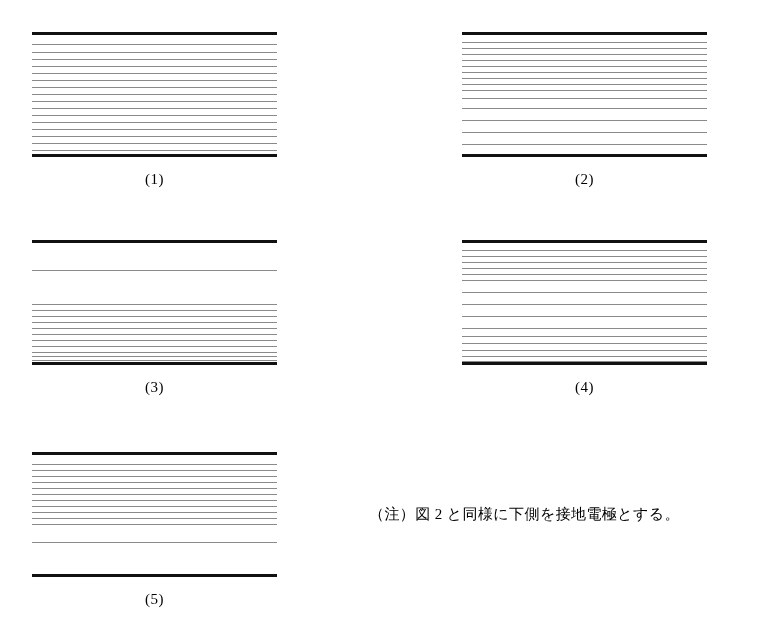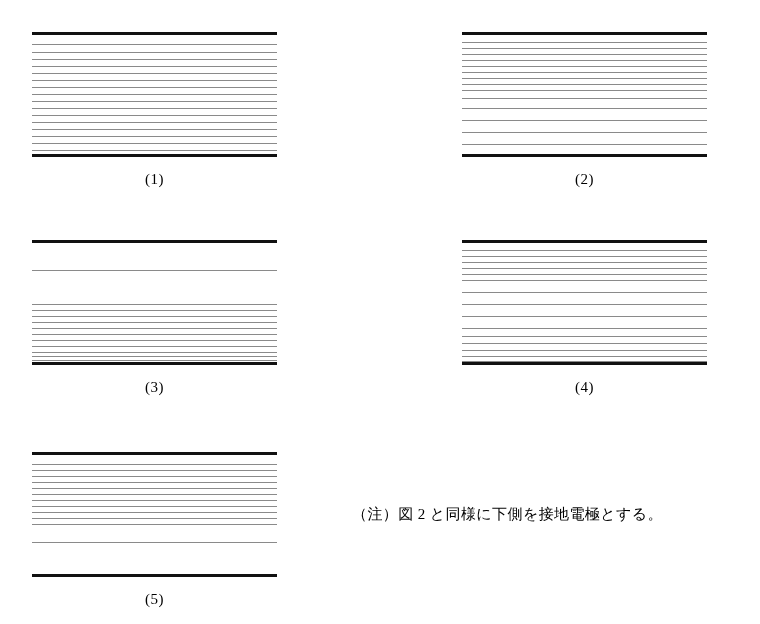--- a/index.html
+++ b/index.html
@@ -158,13 +158,13 @@
         <div class="line" style="top: 54px;"></div>
         <div class="line" style="top: 60px;"></div>
         <div class="line" style="top: 66px;"></div>
         <div class="line" style="top: 72px;"></div>
         <div class="line" style="top: 90px;"></div>
       </div>
       <div class="caption" style="top: 139px;">(5)</div>
     </div>
   </div>
 
-<div class="note" style="left: 352px; top: 505px;">（注）図 2 と同様に下側を接地電極とする。</div>
+<div class="note" style="left: 369px; top: 505px;">（注）図 2 と同様に下側を接地電極とする。</div>
 
 </body></html>

